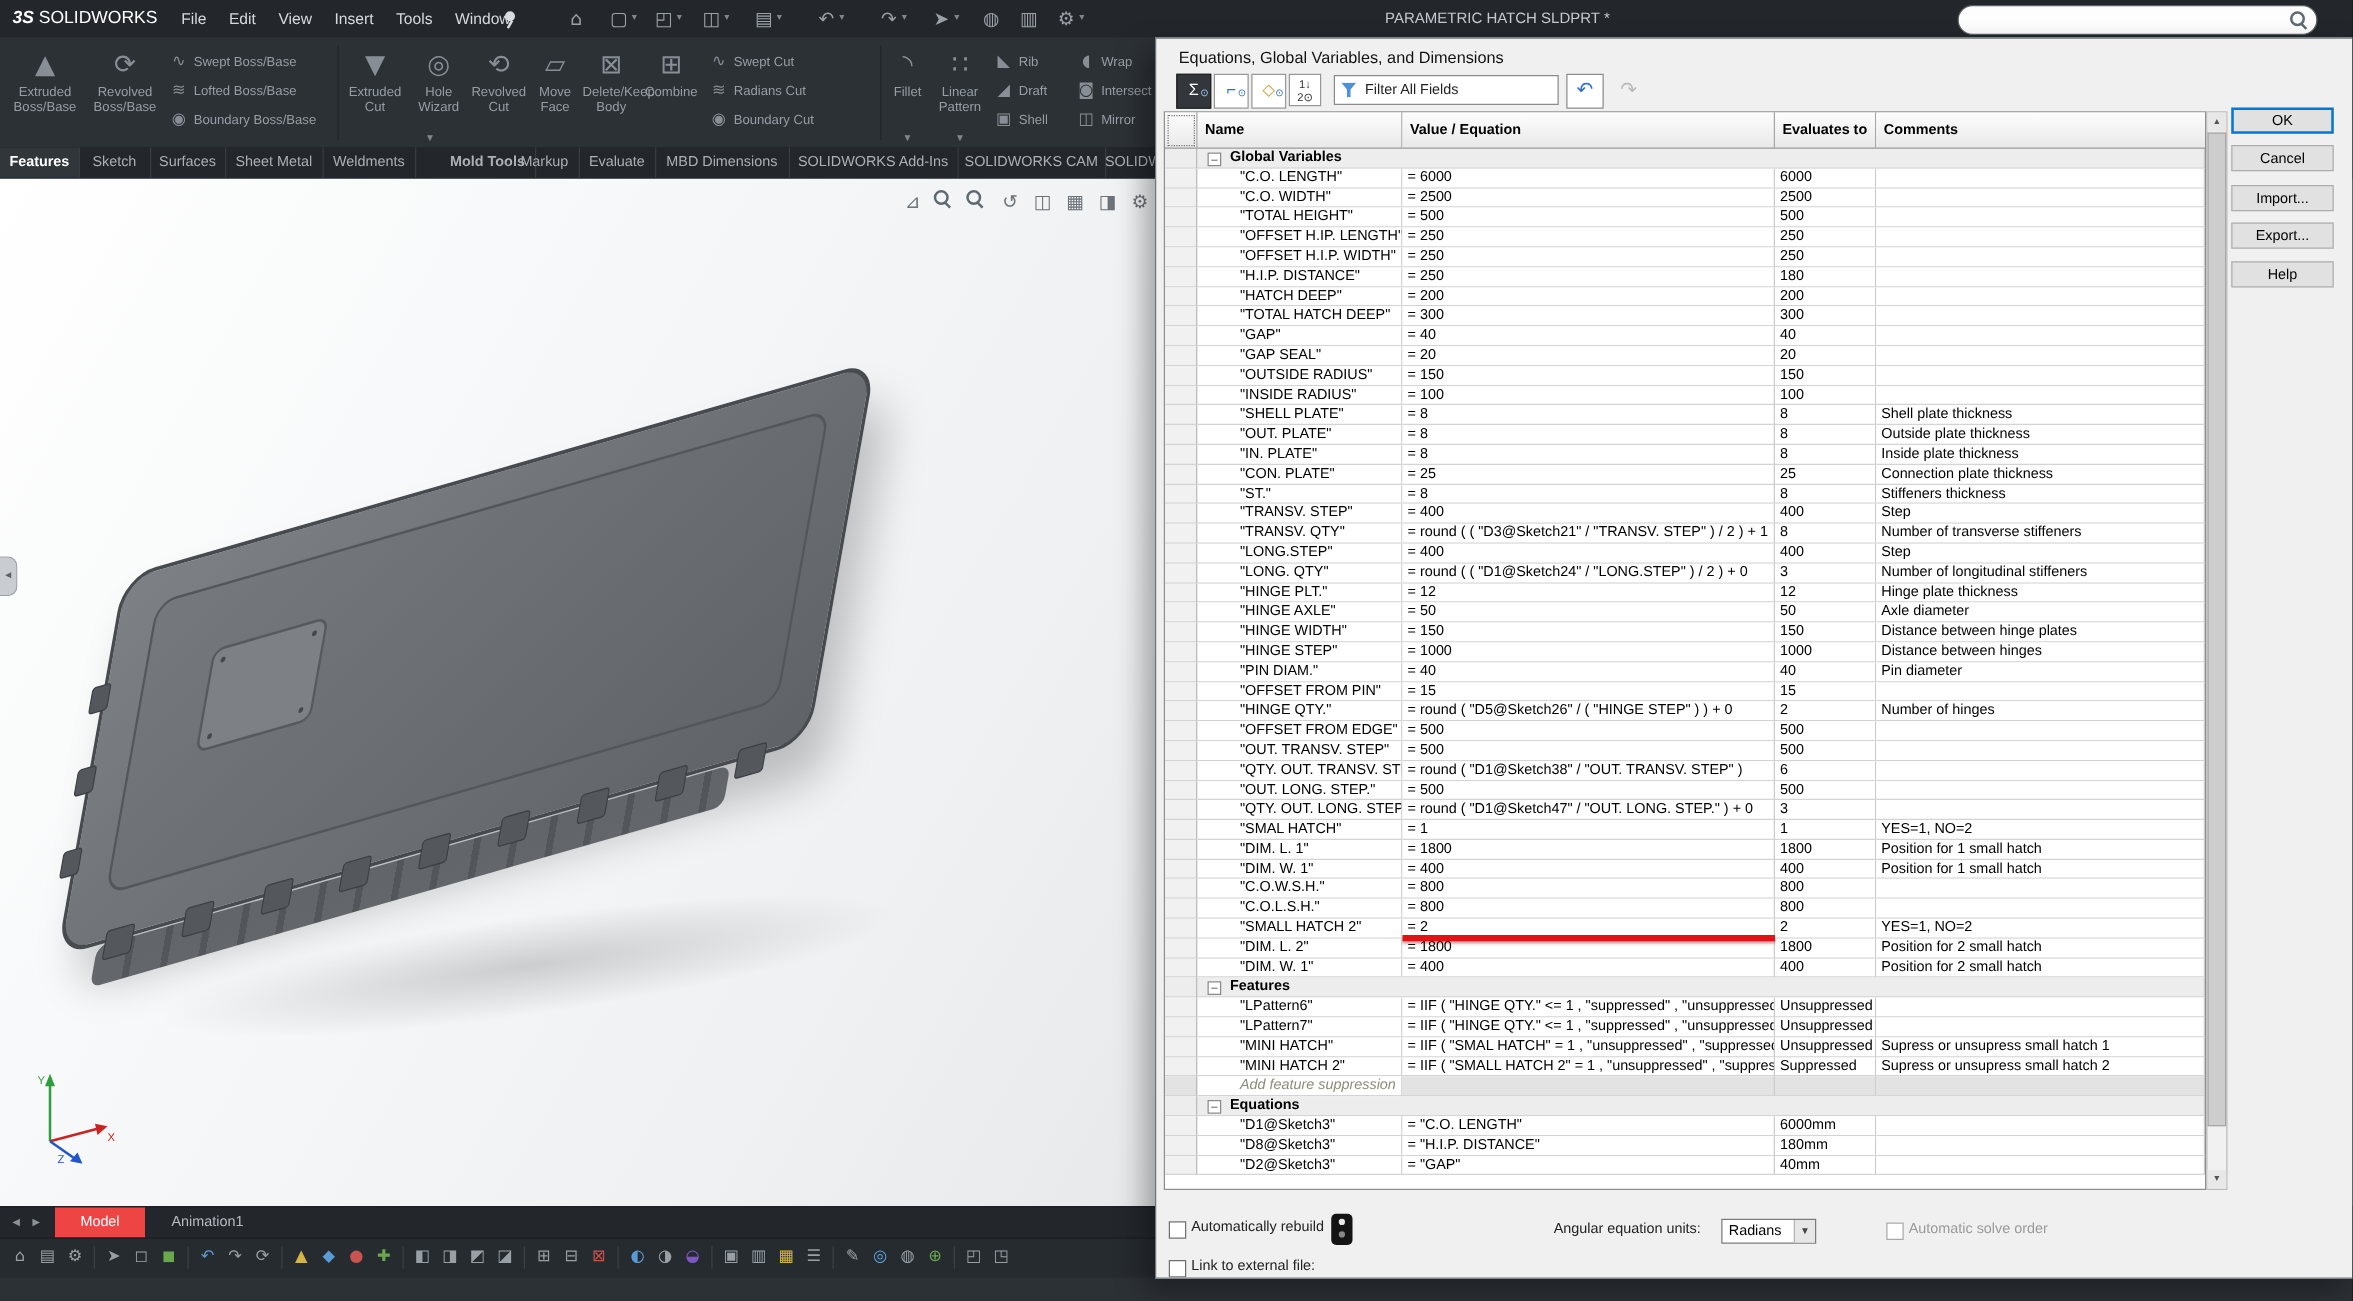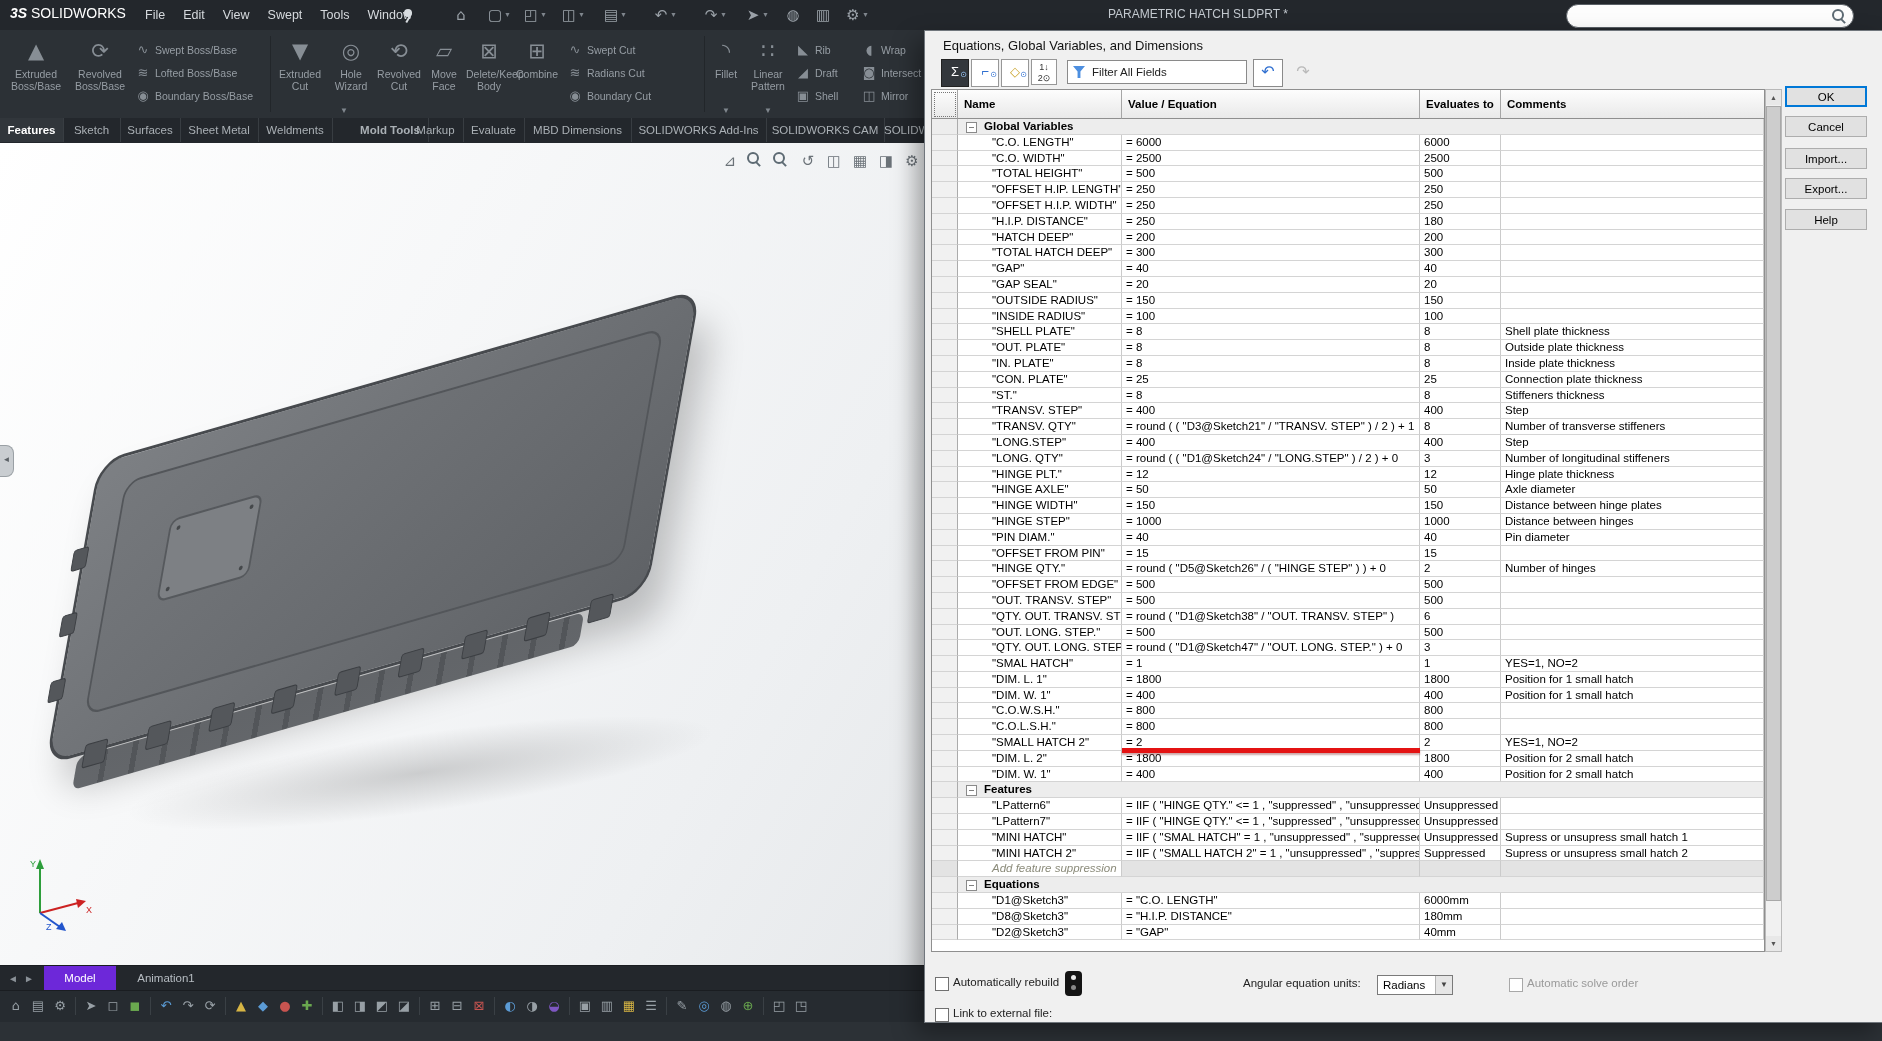--- a/index.html
+++ b/index.html
@@ -46,21 +46,21 @@
   .cleat{position:absolute;bottom:-16px;width:22px;height:20px;background:#54575b;border:1px solid #3c3f43;border-radius:3px;}
   .cleat-l{position:absolute;left:-13px;width:14px;height:18px;background:#54575b;border:1px solid #3c3f43;border-radius:3px;}
   #underplate{position:absolute;left:5%;bottom:-34px;width:85%;height:30px;border-radius:8px;background:repeating-linear-gradient(90deg,#5d6064 0 26px,#4c4f53 26px 32px);opacity:.95;}
   #floor-shadow{left:120px;top:590px;width:600px;height:80px;background:radial-gradient(ellipse at center,rgba(0,0,0,.16),rgba(0,0,0,0) 70%);transform:rotate(-8deg);}
   
   #triad{left:26px;top:712px;}
   
   #bottomtabs{left:0;top:965px;width:1882px;height:25px;background:#23272c;border-top:1px solid #1a1d21;}
   .navarr{position:absolute;top:0;color:#8a9197;font-size:10px;line-height:25px;}
   .btab{position:absolute;top:0;height:25px;line-height:25px;font-size:11.5px;color:#b6bcc2;text-align:center;}
-  .btab.active{background:#6d28d9;color:#fff;}
+  .btab.active{background:#ef4444;color:#fff;}
   #macrobar{left:0;top:990px;width:1882px;height:31px;background:#262b30;border-top:1px solid #1a1d21;}
   .micon{position:absolute;top:5px;width:20px;height:20px;text-align:center;line-height:20px;font-size:13px;font-family:"DejaVu Sans",sans-serif;}
   .msep{position:absolute;top:6px;width:1px;height:18px;background:#3a4045;}
   #statusbar{left:0;top:1055px;width:1498px;height:20px;background:linear-gradient(#e6e6e6,#cfcfcf);border-top:1px solid #9aa0a5;}
   #status-text{left:6px;top:3px;font-size:11.5px;color:#1a1a1a;}
   
   #dialog{left:924px;top:30px;width:958px;height:991px;background:#f0f0f0;border:1px solid #70767c;box-shadow:-8px 10px 22px rgba(0,0,0,.35);z-index:10;}
   #dlg-title{left:18px;top:7px;font-size:13px;color:#111;}
   .tbtn{position:absolute;top:28px;width:26px;height:26px;background:#fff;border:1px solid #979797;text-align:center;line-height:24px;font-size:13px;color:#333;}
   .tbtn.pressed{background:#33373c;color:#fff;border-color:#222;}
@@ -109,21 +109,21 @@
 </head>
 <body>
 
 <div id="stage">
 
   <div class="abs" id="titlebar">
     <div class="abs brand">
       <b>3S</b>
       <span>SOLIDWORKS</span>
     </div>
-    <div class="abs" id="menus"><span class="menu-item">File</span><span class="menu-item">Edit</span><span class="menu-item">View</span><span class="menu-item">Swept</span><span class="menu-item">Tools</span><span class="menu-item">Window</span></div>
+    <div class="abs" id="menus"><span class="menu-item">File</span><span class="menu-item">Edit</span><span class="menu-item">View</span><span class="menu-item">Insert</span><span class="menu-item">Tools</span><span class="menu-item">Window</span></div>
     <div class="abs pin"></div>
     <div class="abs" id="quick-icons">
         <span class="qicon" style="left: 450px;">⌂</span>
         <span class="qicon" style="left: 484px;">▢</span>
         <span class="qdrop" style="left: 504px;">▼</span>
         <span class="qicon" style="left: 520px;">◰</span>
         <span class="qdrop" style="left: 540px;">▼</span>
         <span class="qicon" style="left: 558px;">◫</span>
         <span class="qdrop" style="left: 578px;">▼</span>
         <span class="qicon" style="left: 600px;">▤</span>

